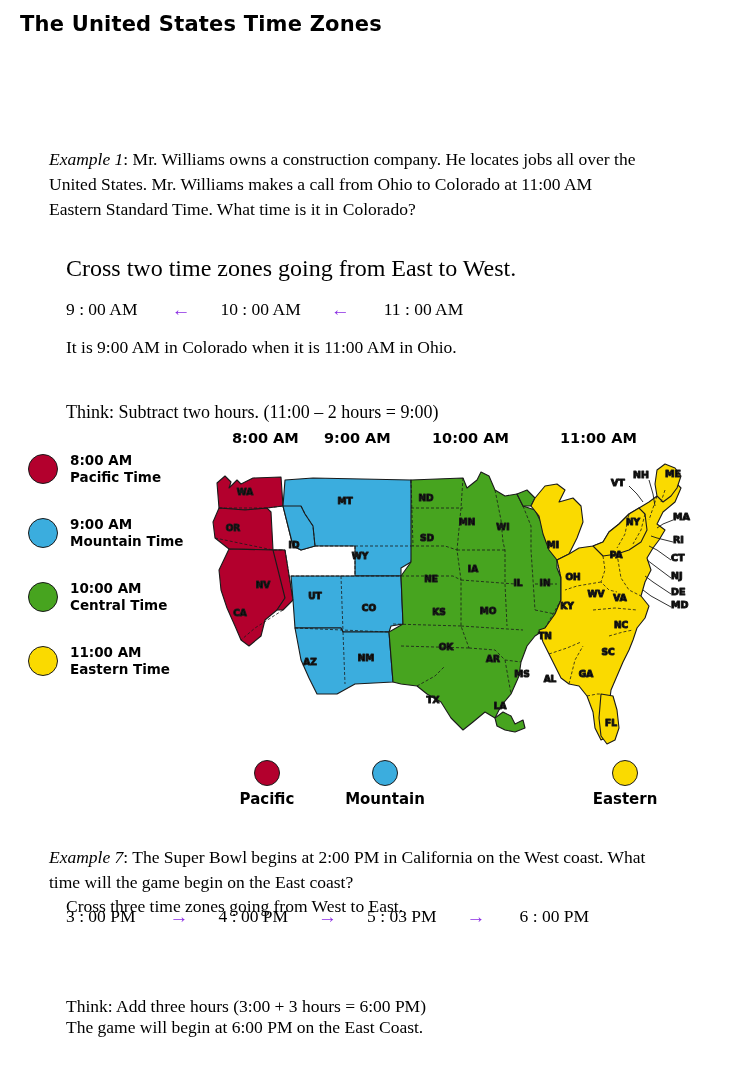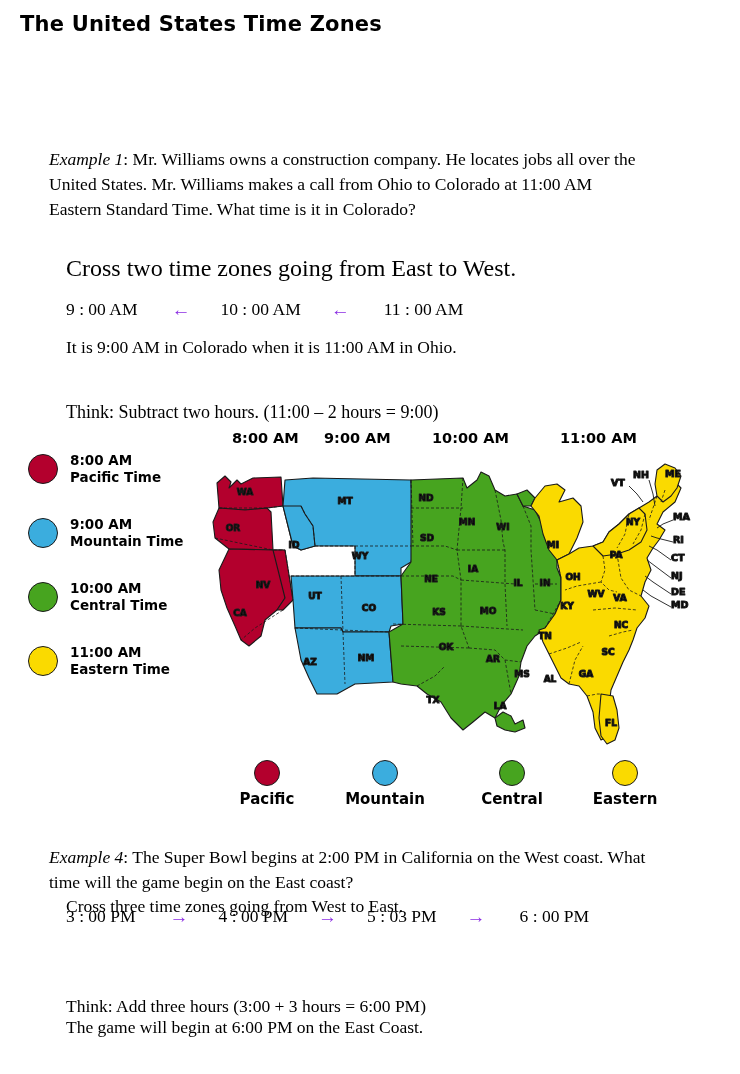--- a/index.html
+++ b/index.html
@@ -450,31 +450,27 @@
 
   <div class="zone-legend">
     <div class="zone-item" style="left:0px">
       <div class="zone-dot" style="background:#b3002d"></div>
       <div class="zone-name">Pacific</div>
     </div>
     <div class="zone-item" style="left:118px">
       <div class="zone-dot" style="background:#3badde"></div>
       <div class="zone-name">Mountain</div>
     </div>
-    <div class="zone-item" style="left:245px">
-      <div class="zone-dot" style="background:#47a41f"></div>
-      <div class="zone-name">Central</div>
-    </div>
     <div class="zone-item" style="left:358px">
       <div class="zone-dot" style="background:#fada00"></div>
       <div class="zone-name">Eastern</div>
     </div>
   </div>
 
-  <div class="ex2-head"><span class="ex-label">Example 4</span><span>: The Super Bowl begins at 2:00 PM in California on the West coast.  What time will the game begin on the East coast?</span></div>
+  <div class="ex2-head"><span class="ex-label">Example 7</span><span>: The Super Bowl begins at 2:00 PM in California on the West coast.  What time will the game begin on the East coast?</span></div>
 
   <div class="ex2-cross">Cross three time zones going from West to East.</div>
 
   <div class="chain chain2">
     <span class="t">3 : 00 PM</span>
     <span class="sp-a"></span>
     <span class="arw">→</span>
     <span class="sp-b"></span>
     <span class="t">4 : 00 PM</span>
     <span class="sp-b"></span>

